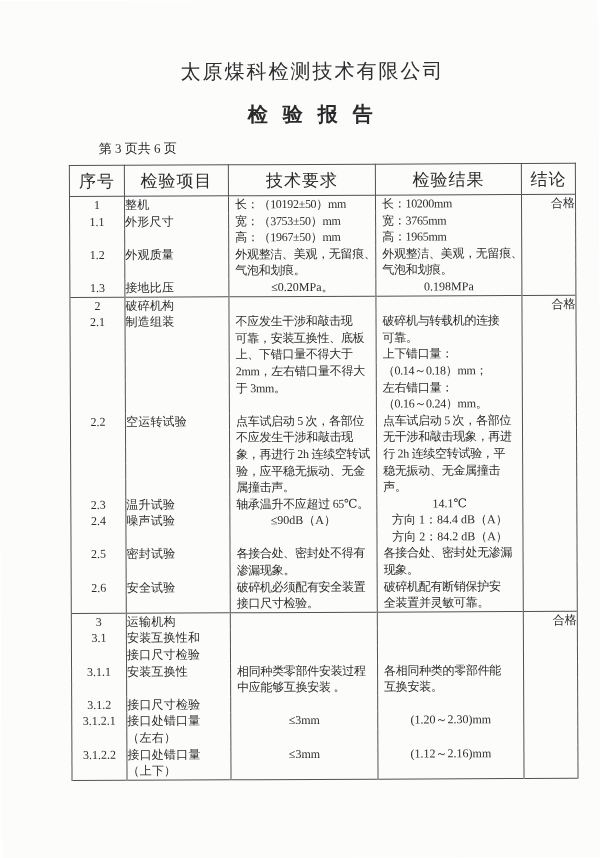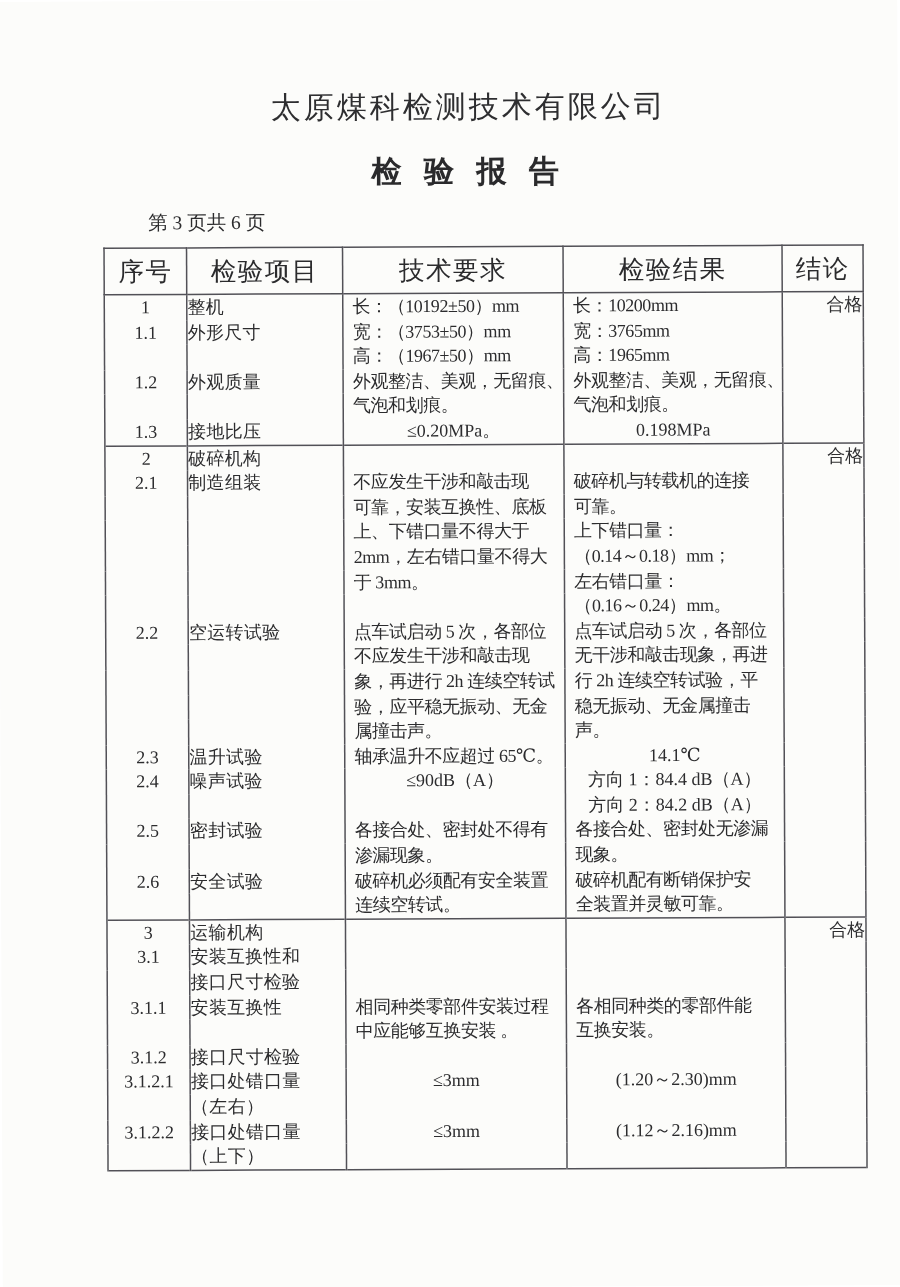--- a/index.html
+++ b/index.html
@@ -269,21 +269,21 @@
         <tr>
           <td class="c-no">2.6</td>
           <td class="c-item">安全试验</td>
           <td class="c-req">破碎机必须配有安全装置</td>
           <td class="c-res">破碎机配有断销保护安</td>
           <td class="c-concl"></td>
         </tr>
         <tr>
           <td class="c-no"></td>
           <td class="c-item"></td>
-          <td class="c-req">连续空转试。</td>
+          <td class="c-req">接口尺寸检验。</td>
           <td class="c-res">全装置并灵敏可靠。</td>
           <td class="c-concl"></td>
         </tr>
         <tr class="section-start">
           <td class="c-no">3</td>
           <td class="c-item">运输机构</td>
           <td class="c-req"></td>
           <td class="c-res"></td>
           <td class="c-concl">合格</td>
         </tr>

